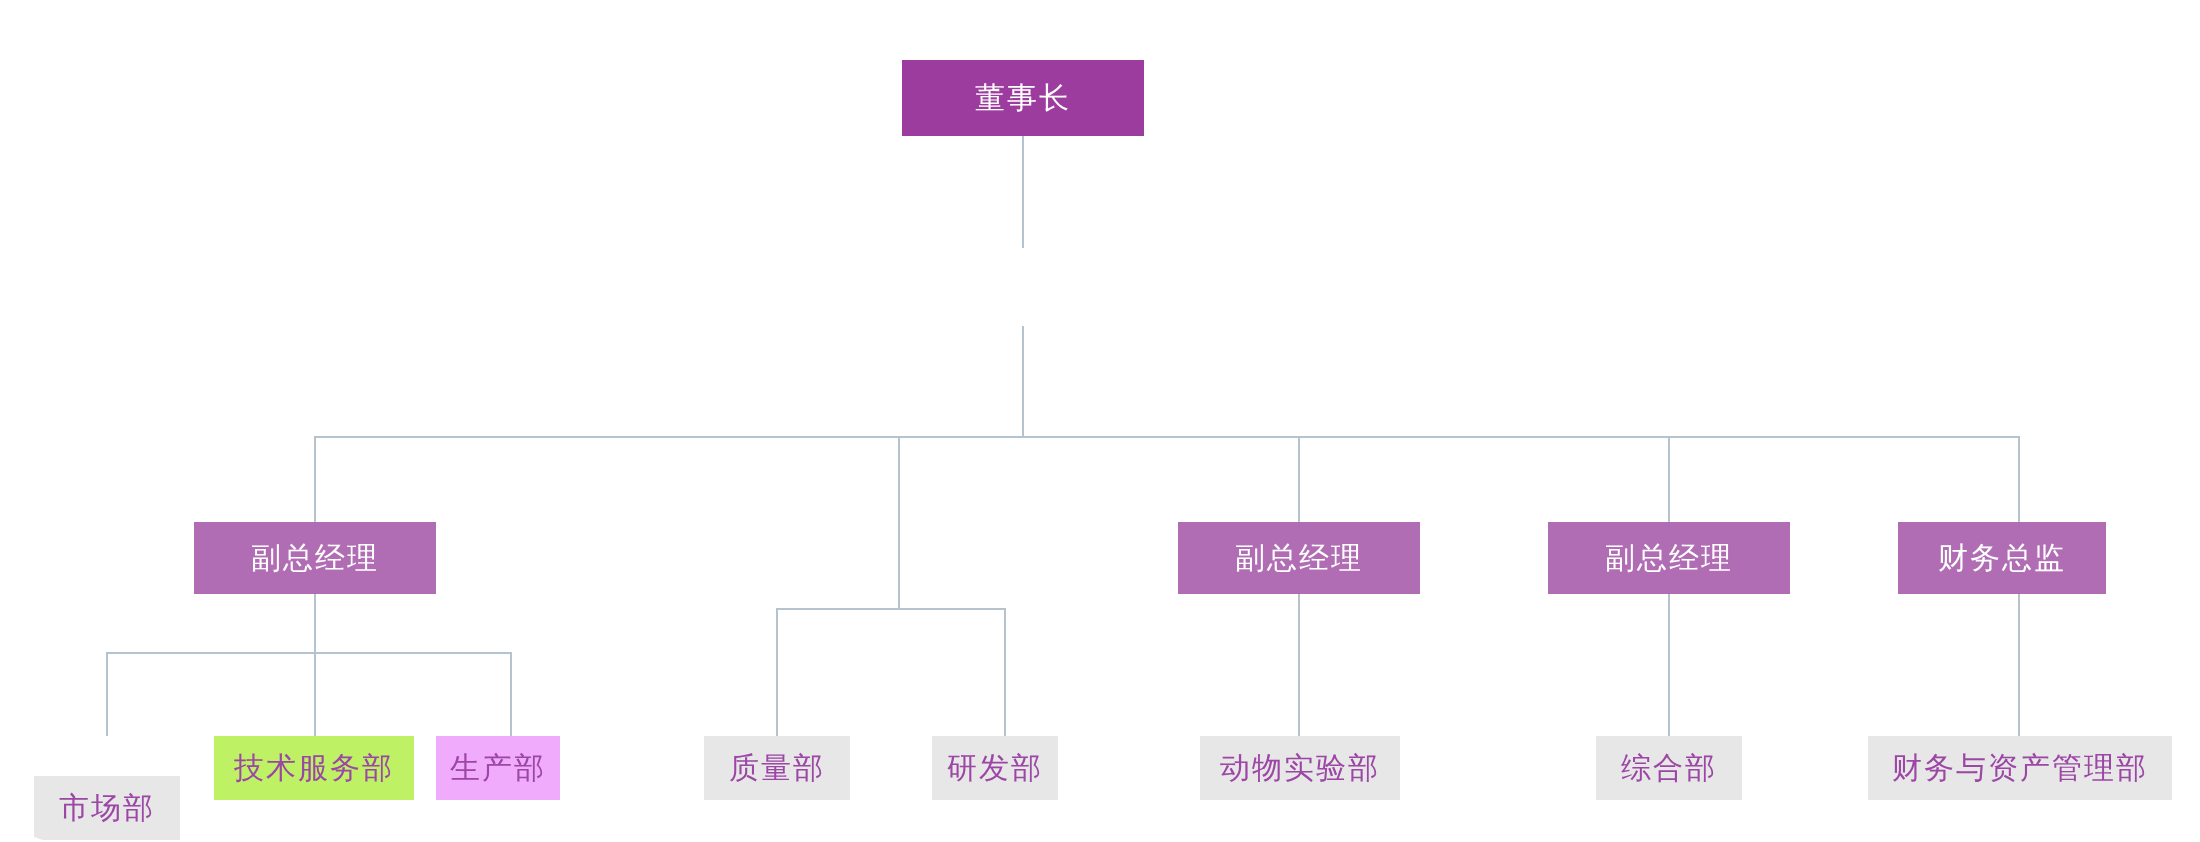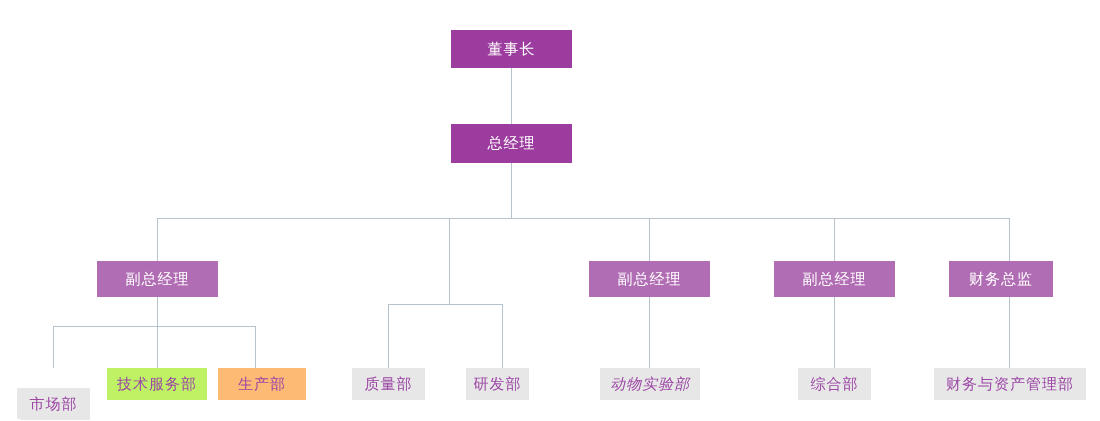--- a/index.html
+++ b/index.html
@@ -49,26 +49,25 @@
     <div class="connector" style="left: 53px; top: 327px; width: 1px; height: 41px; background: rgb(181, 195, 206);"></div>
     <div class="connector" style="left: 157px; top: 327px; width: 1px; height: 41px; background: rgb(181, 195, 206);"></div>
     <div class="connector" style="left: 255px; top: 327px; width: 1px; height: 41px; background: rgb(181, 195, 206);"></div>
     <div class="connector" style="left: 388px; top: 304px; width: 115px; height: 1px; background: rgb(181, 195, 206);"></div>
     <div class="connector" style="left: 388px; top: 305px; width: 1px; height: 63px; background: rgb(181, 195, 206);"></div>
     <div class="connector" style="left: 502px; top: 305px; width: 1px; height: 63px; background: rgb(181, 195, 206);"></div>
     <div class="connector" style="left: 649px; top: 297px; width: 1px; height: 71px; background: rgb(181, 195, 206);"></div>
     <div class="connector" style="left: 834px; top: 297px; width: 1px; height: 71px; background: rgb(181, 195, 206);"></div>
     <div class="connector" style="left: 1009px; top: 297px; width: 1px; height: 71px; background: rgb(181, 195, 206);"></div>
     <div class="node primary" style="left: 451px; top: 30px; width: 121px; height: 38px; background: rgb(156, 60, 158);">董事长</div>
-    <div class="node primary" style="left: 451px; top: 124px; width: 121px; height: 39px; background: rgb(156, 60, 158);">总经理</div>
     <div class="node secondary" style="left: 97px; top: 261px; width: 121px; height: 36px; background: rgb(177, 109, 180);">副总经理</div>
     <div class="node secondary" style="left: 589px; top: 261px; width: 121px; height: 36px; background: rgb(177, 109, 180);">副总经理</div>
     <div class="node secondary" style="left: 774px; top: 261px; width: 121px; height: 36px; background: rgb(177, 109, 180);">副总经理</div>
     <div class="node secondary" style="left: 949px; top: 261px; width: 104px; height: 36px; background: rgb(177, 109, 180);">财务总监</div>
     <div class="node leaf" style="left: 17px; top: 388px; width: 73px; height: 32px; background: rgb(231, 231, 231); color: rgb(156, 70, 166);">市场部</div>
     <div class="node leaf" style="left: 107px; top: 368px; width: 100px; height: 32px; background: #bef264; color: rgb(156, 70, 166);">技术服务部</div>
-    <div class="node leaf" style="left: 218px; top: 368px; width: 88px; height: 32px; background: #fdba74; color: rgb(156, 70, 166);">生产部</div>
+    <div class="node leaf" style="left: 218px; top: 368px; width: 62px; height: 32px; background: #f0abfc; color: rgb(156, 70, 166);">生产部</div>
     <div class="node leaf" style="left: 352px; top: 368px; width: 73px; height: 32px; background: rgb(231, 231, 231); color: rgb(156, 70, 166);">质量部</div>
     <div class="node leaf" style="left: 466px; top: 368px; width: 63px; height: 32px; background: rgb(231, 231, 231); color: rgb(156, 70, 166);">研发部</div>
-    <div class="node leaf" style="left: 600px; top: 368px; width: 100px; height: 32px; background: rgb(231, 231, 231); color: rgb(156, 70, 166); font-style: italic;">动物实验部</div>
+    <div class="node leaf" style="left: 600px; top: 368px; width: 100px; height: 32px; background: rgb(231, 231, 231); color: rgb(156, 70, 166);">动物实验部</div>
     <div class="node leaf" style="left: 798px; top: 368px; width: 73px; height: 32px; background: rgb(231, 231, 231); color: rgb(156, 70, 166);">综合部</div>
     <div class="node leaf" style="left: 934px; top: 368px; width: 152px; height: 32px; background: rgb(231, 231, 231); color: rgb(156, 70, 166); text-align: right;">财务与资产管理部</div>
   </div>
 
 </body></html>

